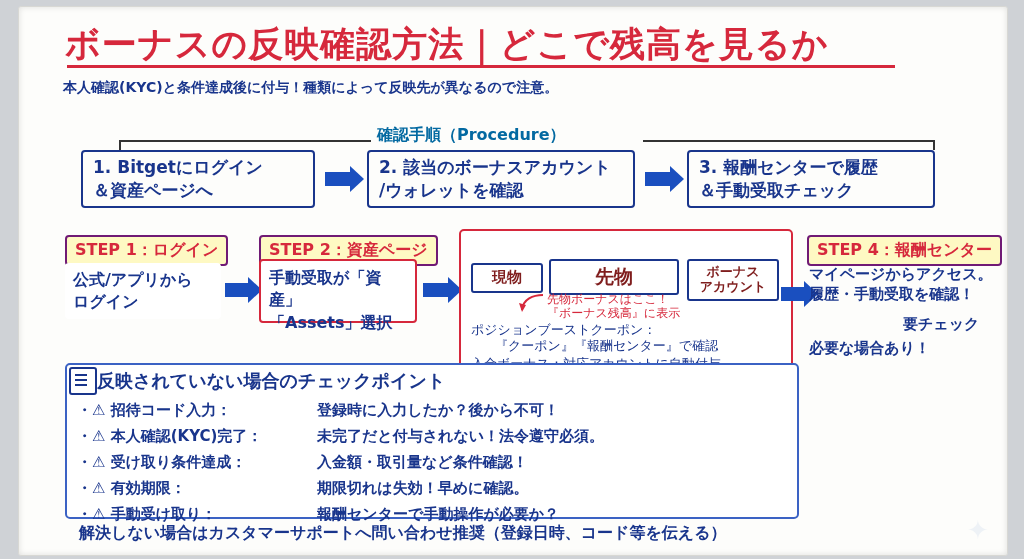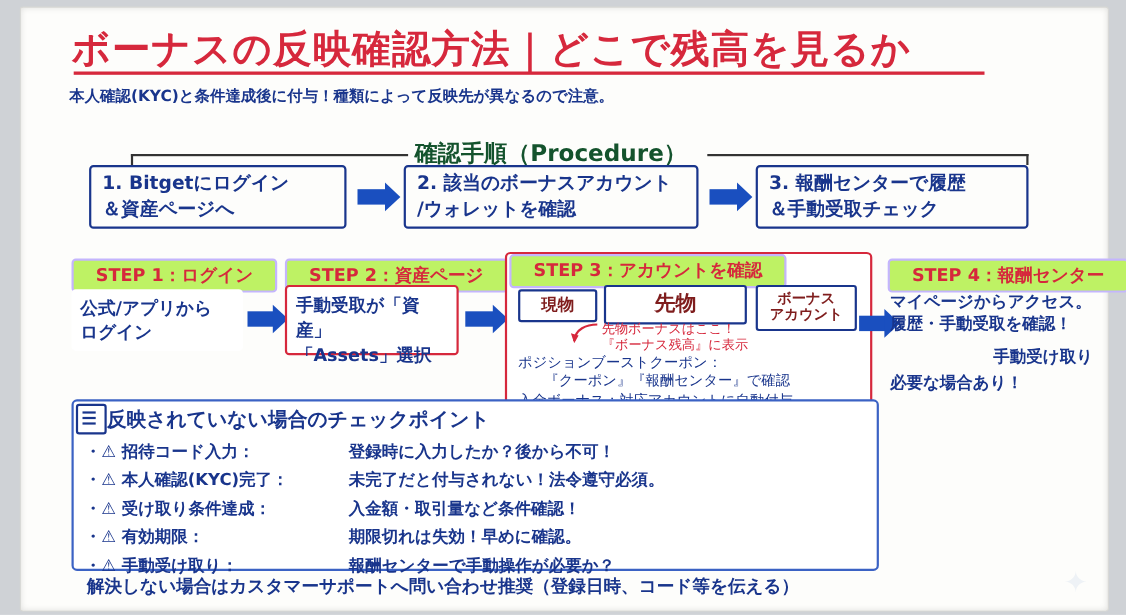--- a/index.html
+++ b/index.html
@@ -29,21 +29,21 @@
   #title-underline{
     left:48px;top:58px;width:828px;height:3px;background:#d6283c;
   }
   #subtitle{
     left:44px;top:72px;width:900px;
     color:#19358c;font-size:14px;font-weight:bold;white-space:nowrap;
   }
 
   
   #proc-label{
-    left:358px;top:118px;color:#14532d;font-size:21px;font-weight:bold;white-space:nowrap;
+    left:358px;top:118px;color:#0369a1;font-size:16px;font-weight:bold;white-space:nowrap;
   }
   #proc-line-l{left:100px;top:133px;width:252px;height:2px;background:#333;}
   #proc-line-r{left:624px;top:133px;width:292px;height:2px;background:#333;}
   #proc-tick-l{left:100px;top:133px;width:2px;height:10px;background:#333;}
   #proc-tick-r{left:914px;top:133px;width:2px;height:10px;background:#333;}
 
   .procbox{
     border:2px solid #19358c;border-radius:4px;
     color:#19358c;font-size:17px;font-weight:bold;line-height:1.35;
     padding:8px 10px;box-sizing:border-box;
@@ -60,24 +60,24 @@
     content:"";position:absolute;right:-13px;top:-6px;
     border-left:14px solid #1a4fbf;
     border-top:13px solid transparent;
     border-bottom:13px solid transparent;
   }
   #ar1{left:306px;top:165px;width:26px;}
   #ar2{left:626px;top:165px;width:26px;}
 
   
   .stepname{
-    border:2px solid #c4b5fd;border-radius:4px;
+    border:2px solid #701a75;border-radius:4px;
     color:#d6283c;font-size:16px;font-weight:bold;
-    padding:3px 20px;box-sizing:border-box;white-space:nowrap;
-    background:#bef264;
+    padding:3px 8px;box-sizing:border-box;white-space:nowrap;
+    background:#fef9c3;
   }
   #sn1{left:46px;top:228px;}
   #sn2{left:240px;top:228px;}
   #sn3{left:444px;top:224px;}
   #sn4{left:788px;top:228px;}
 
   .stepbody{
     border:2px solid #d6283c;border-radius:4px;
     color:#19358c;font-size:16px;font-weight:bold;line-height:1.4;
     padding:6px 8px;box-sizing:border-box;background:#fff;
@@ -188,21 +188,20 @@
   <div class="abs stepbody" id="sb1" style="white-space:pre-line;border:none">公式/アプリから
 ログイン</div>
   <div class="arrow-blue" id="arr-s1"></div>
 
   <div class="abs stepname" id="sn2">STEP 2：資産ページ</div>
   <div class="abs stepbody" id="sb2" style="white-space:pre-line">手動受取が「資産」
 「Assets」選択</div>
   <div class="arrow-blue" id="arr-s2"></div>
 
   <div class="abs" id="step3box"></div>
-  <div class="abs stepname" id="sn3">STEP 3：アカウントを確認</div>
 
   <div class="abs miniwallet" id="mw1">現物</div>
   <div class="abs miniwallet" id="mw2">先物</div>
   <div class="abs miniwallet" id="mw3" style="white-space:pre-line">ボーナス
 アカウント</div>
 
   <svg class="abs" id="s3arrow" viewBox="0 0 26 20">
     <path d="M24 2 C14 2, 4 6, 3 17" stroke="#d6283c" stroke-width="2" fill="none"></path>
     <path d="M3 19 L0 10 L7 12 Z" fill="#d6283c"></path>
   </svg>
@@ -210,21 +209,21 @@
   <div class="abs" id="s3note2">『ボーナス残高』に表示</div>
 
   <div class="abs" id="s3line1">ポジションブーストクーポン：</div>
   <div class="abs" id="s3line2">『クーポン』『報酬センター』で確認</div>
   <div class="abs" id="s3line3">入金ボーナス：対応アカウントに自動付与</div>
 
   <div class="arrow-blue" id="arr-s3"></div>
   <div class="abs stepname" id="sn4">STEP 4：報酬センター</div>
   <div class="abs" id="s4l2">履歴・手動受取を確認！</div>
   <div class="abs" id="s4l1">マイページからアクセス。</div>
-  <div class="abs" id="s4l3">手動受け取り</div>
+  <div class="abs" id="s4l3">要チェック</div>
   <div class="abs" id="s4l4">必要な場合あり！</div>
 
   <div class="abs" id="checkpanel"></div>
   <div class="abs" id="chk-icon"></div>
   <div class="abs" id="chk-title">反映されていない場合のチェックポイント</div>
 
   <div class="abs chkrow" style="left:58px;top:394px;">
     <span class="chk-val" style="left:0">・⚠ 招待コード入力：</span>
     <span class="chk-val" style="left:240px">登録時に入力したか？後から不可！</span>
   </div>

